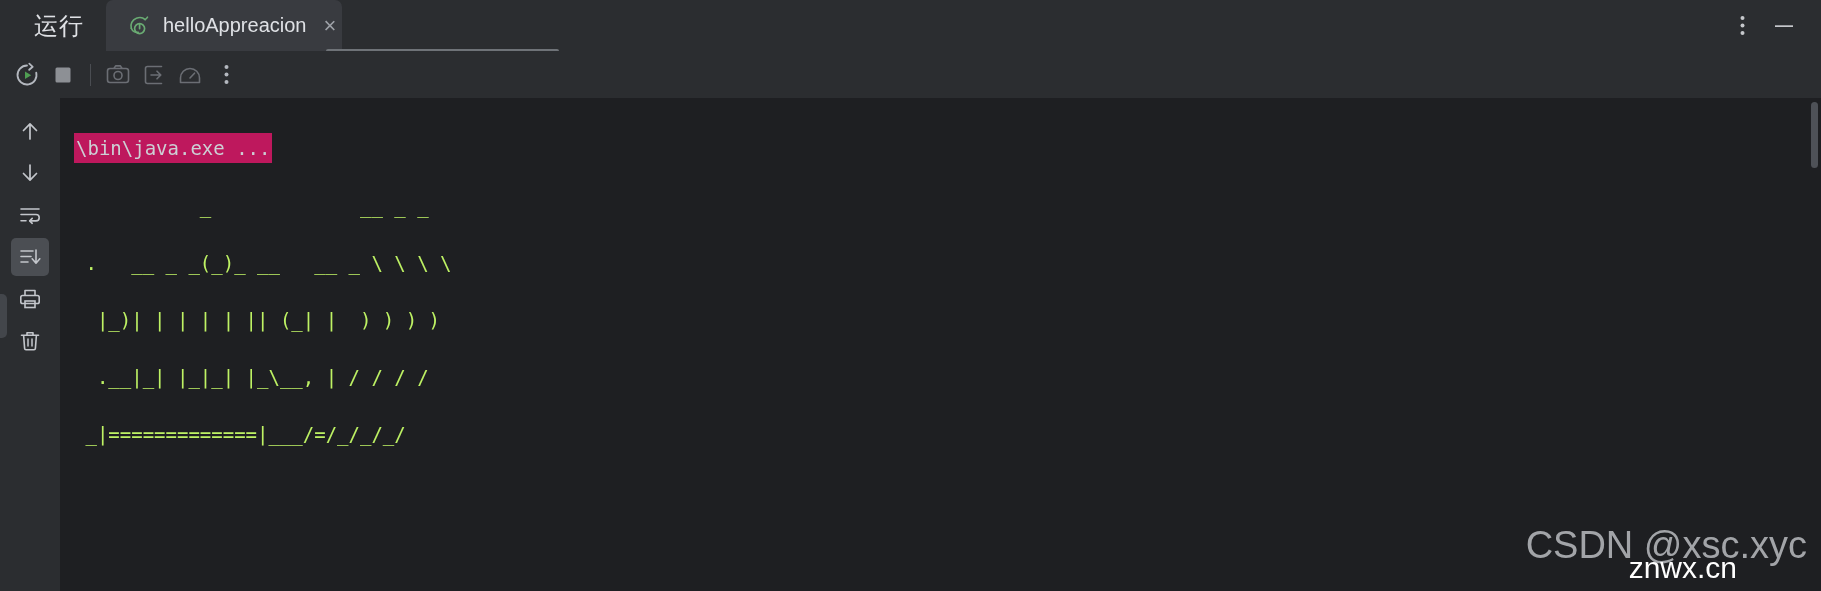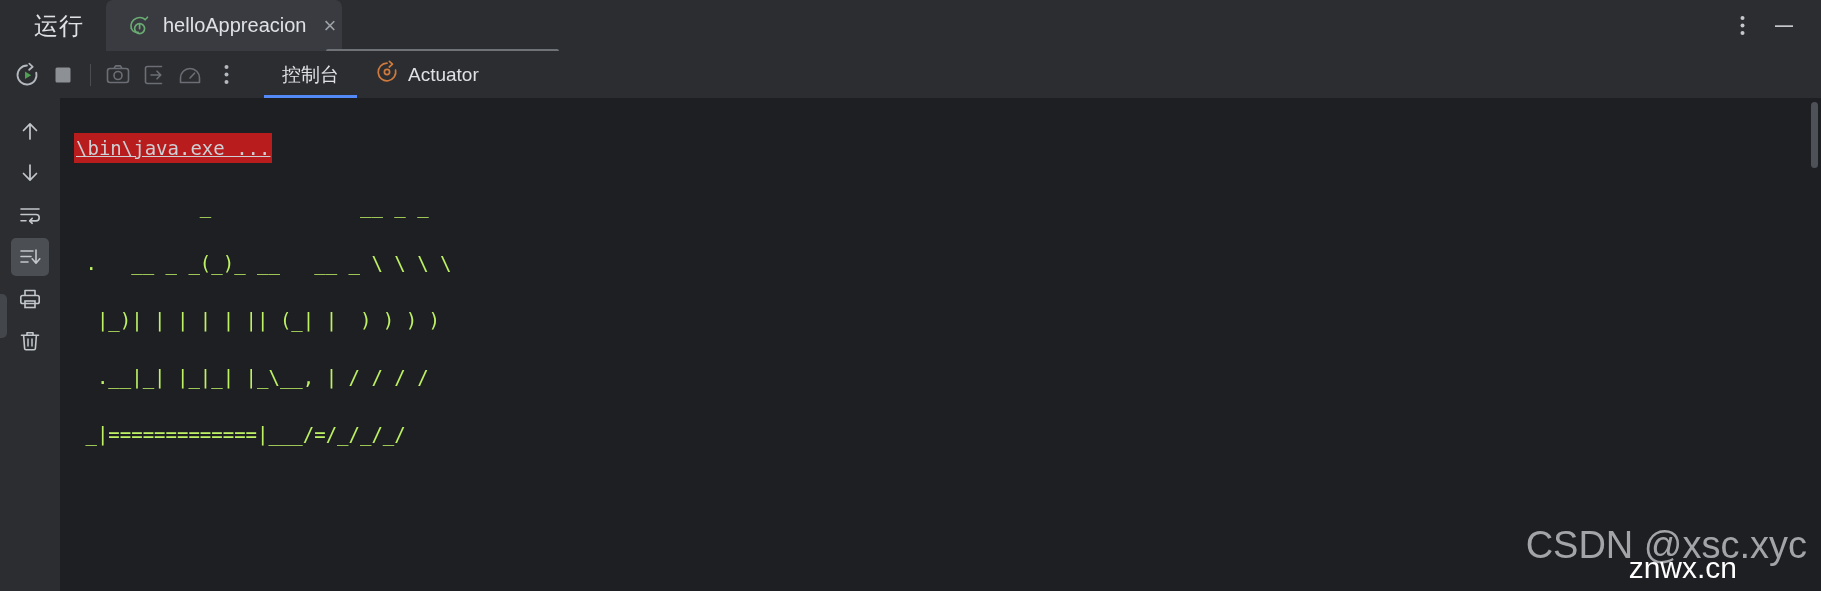--- a/index.html
+++ b/index.html
@@ -160,24 +160,23 @@
   .console-inner {
     font-family: "DejaVu Sans Mono", "Liberation Mono", monospace;
     font-size: 19px;
     line-height: 28.5px;
     white-space: pre;
     padding: 6px 0 0 14px;
     color: #bcbec4;
   }
   .cmdline {
     display: inline-block;
-    background: #b91c1c;
+    background: #be185d;
     color: #cdd0d5;
     padding: 1px 2px;
-    text-decoration: underline;
   }
   .banner { color: #bef264; }
   .blank { height: 28.5px; }
 
   
   .scrollbar-track {
     position: absolute;
     top: 98px; right: 0; bottom: 0;
     width: 12px;
     background: #1e1f22;
@@ -298,35 +297,20 @@
       </svg>
     </div>
     <div class="tb-icon">
       <svg width="5" height="21" viewBox="0 0 5 21">
           <circle cx="2.5" cy="3" r="2" fill="currentColor"></circle>
           <circle cx="2.5" cy="10.5" r="2" fill="currentColor"></circle>
           <circle cx="2.5" cy="18" r="2" fill="currentColor"></circle>
         </svg>
     </div>
 
-    <div class="tb-tabs">
-      <div class="tb-tab active">
-        <span>控制台</span>
-      </div>
-      <div class="tb-tab">
-        <span>
-          <svg width="24" height="24" viewBox="0 0 24 24" fill="none">
-            <path d="M12 3.2a8.8 8.8 0 1 0 8.6 7" stroke="#cf7a3c" stroke-width="1.7" stroke-linecap="round"></path>
-            <path d="M14.4 1.4l3.1 2.8-3.2 2.8" stroke="#cf7a3c" stroke-width="1.7" stroke-linecap="round" stroke-linejoin="round"></path>
-            <circle cx="12" cy="12" r="2.6" stroke="#cf7a3c" stroke-width="1.7"></circle>
-          </svg>
-        </span>
-        <span>Actuator</span>
-      </div>
-    </div>
   </div>
 
   <div class="gutter">
     <div class="g-icon">
       <svg width="24" height="24" viewBox="0 0 24 24" fill="none">
           <path d="M12 20V5M5.5 11.5L12 4.8l6.5 6.7" stroke="currentColor" stroke-width="1.7" stroke-linecap="round" stroke-linejoin="round"></path>
         </svg>
     </div>
     <div class="g-icon">
       <svg width="24" height="24" viewBox="0 0 24 24" fill="none">

